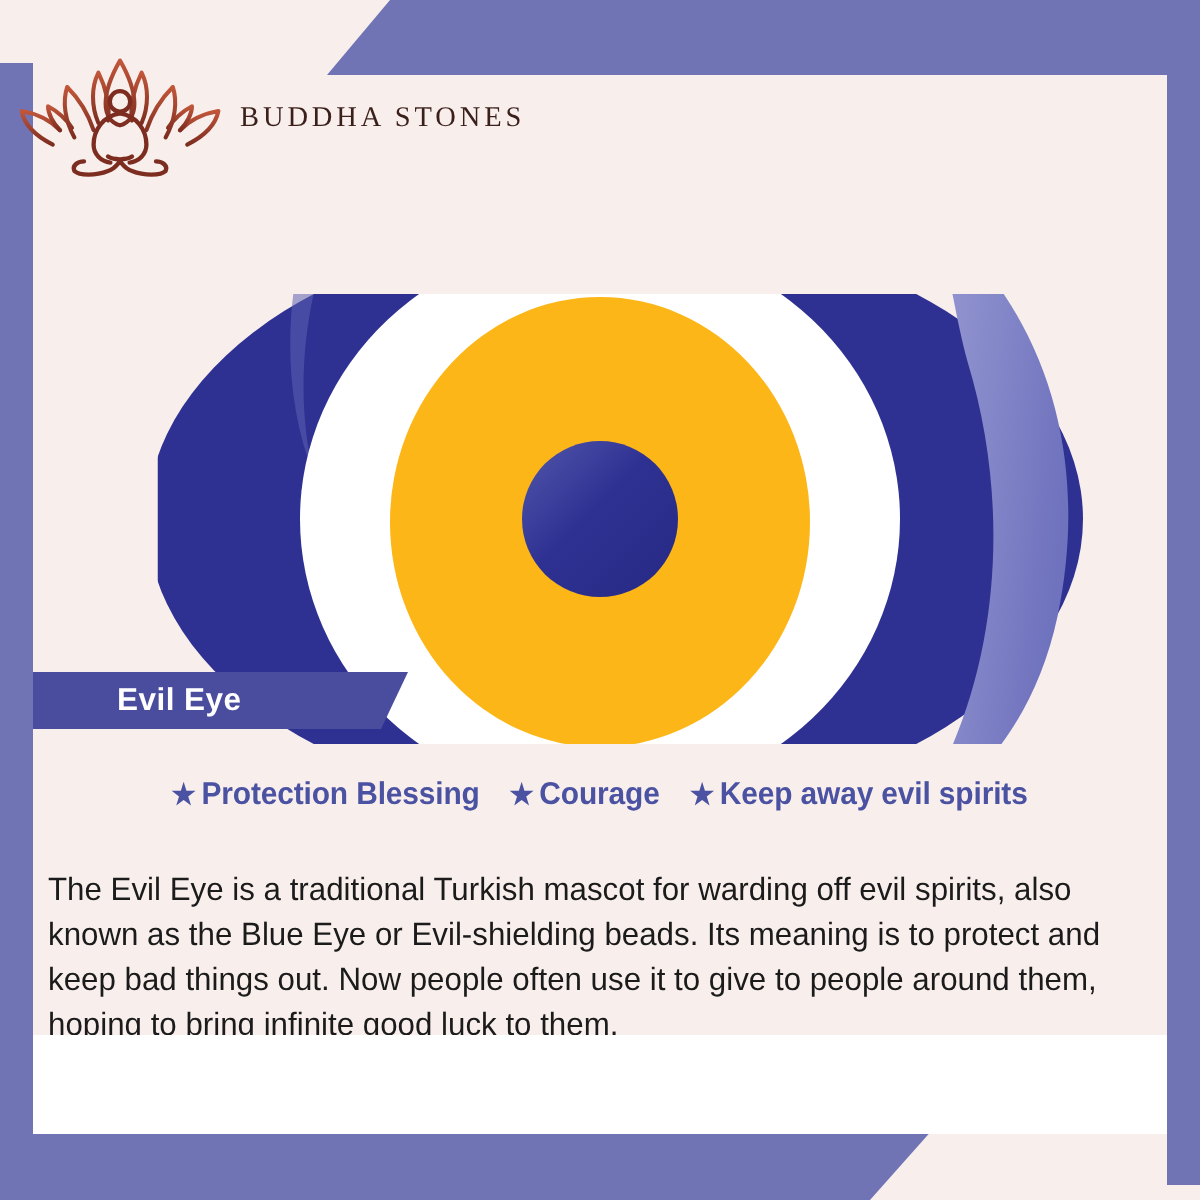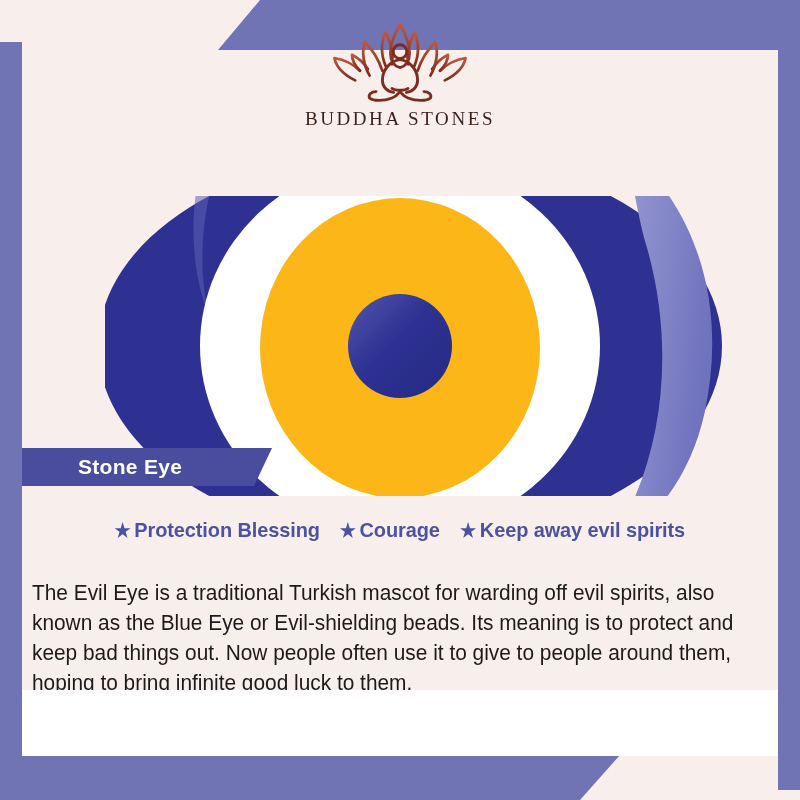--- a/index.html
+++ b/index.html
@@ -62,21 +62,21 @@
   }
 
   
   .logo-block {
     position: absolute;
     top: 18px;
     left: 0;
     width: 800px;
     height: 120px;
     display: flex;
-    flex-direction: column;
+    flex-direction: row;
     align-items: center;
     justify-content: flex-start;
   }
   .logo-mark {
     width: 160px;
     height: 88px;
     display: block;
   }
   .logo-word {
     margin-top: 2px;
@@ -279,21 +279,21 @@
         <ellipse cx="295" cy="150" rx="200" ry="188" fill="#ffffff"></ellipse>
 
         <ellipse cx="295" cy="152" rx="140" ry="150" fill="#fcb617"></ellipse>
 
         <circle cx="295" cy="150" r="52" fill="url(#pupilHL)"></circle>
       </g>
     </svg>
   </div>
 
   <div class="eye-ribbon">
-    <span class="eye-ribbon-label">Stone Eye</span>
+    <span class="eye-ribbon-label">Evil Eye</span>
   </div>
 
   <div class="features">
     <span class="feature">
       <span class="star">★</span>
       <span>Protection  Blessing</span>
     </span>
     <span class="feature">
       <span class="star">★</span>
       <span>Courage</span>

